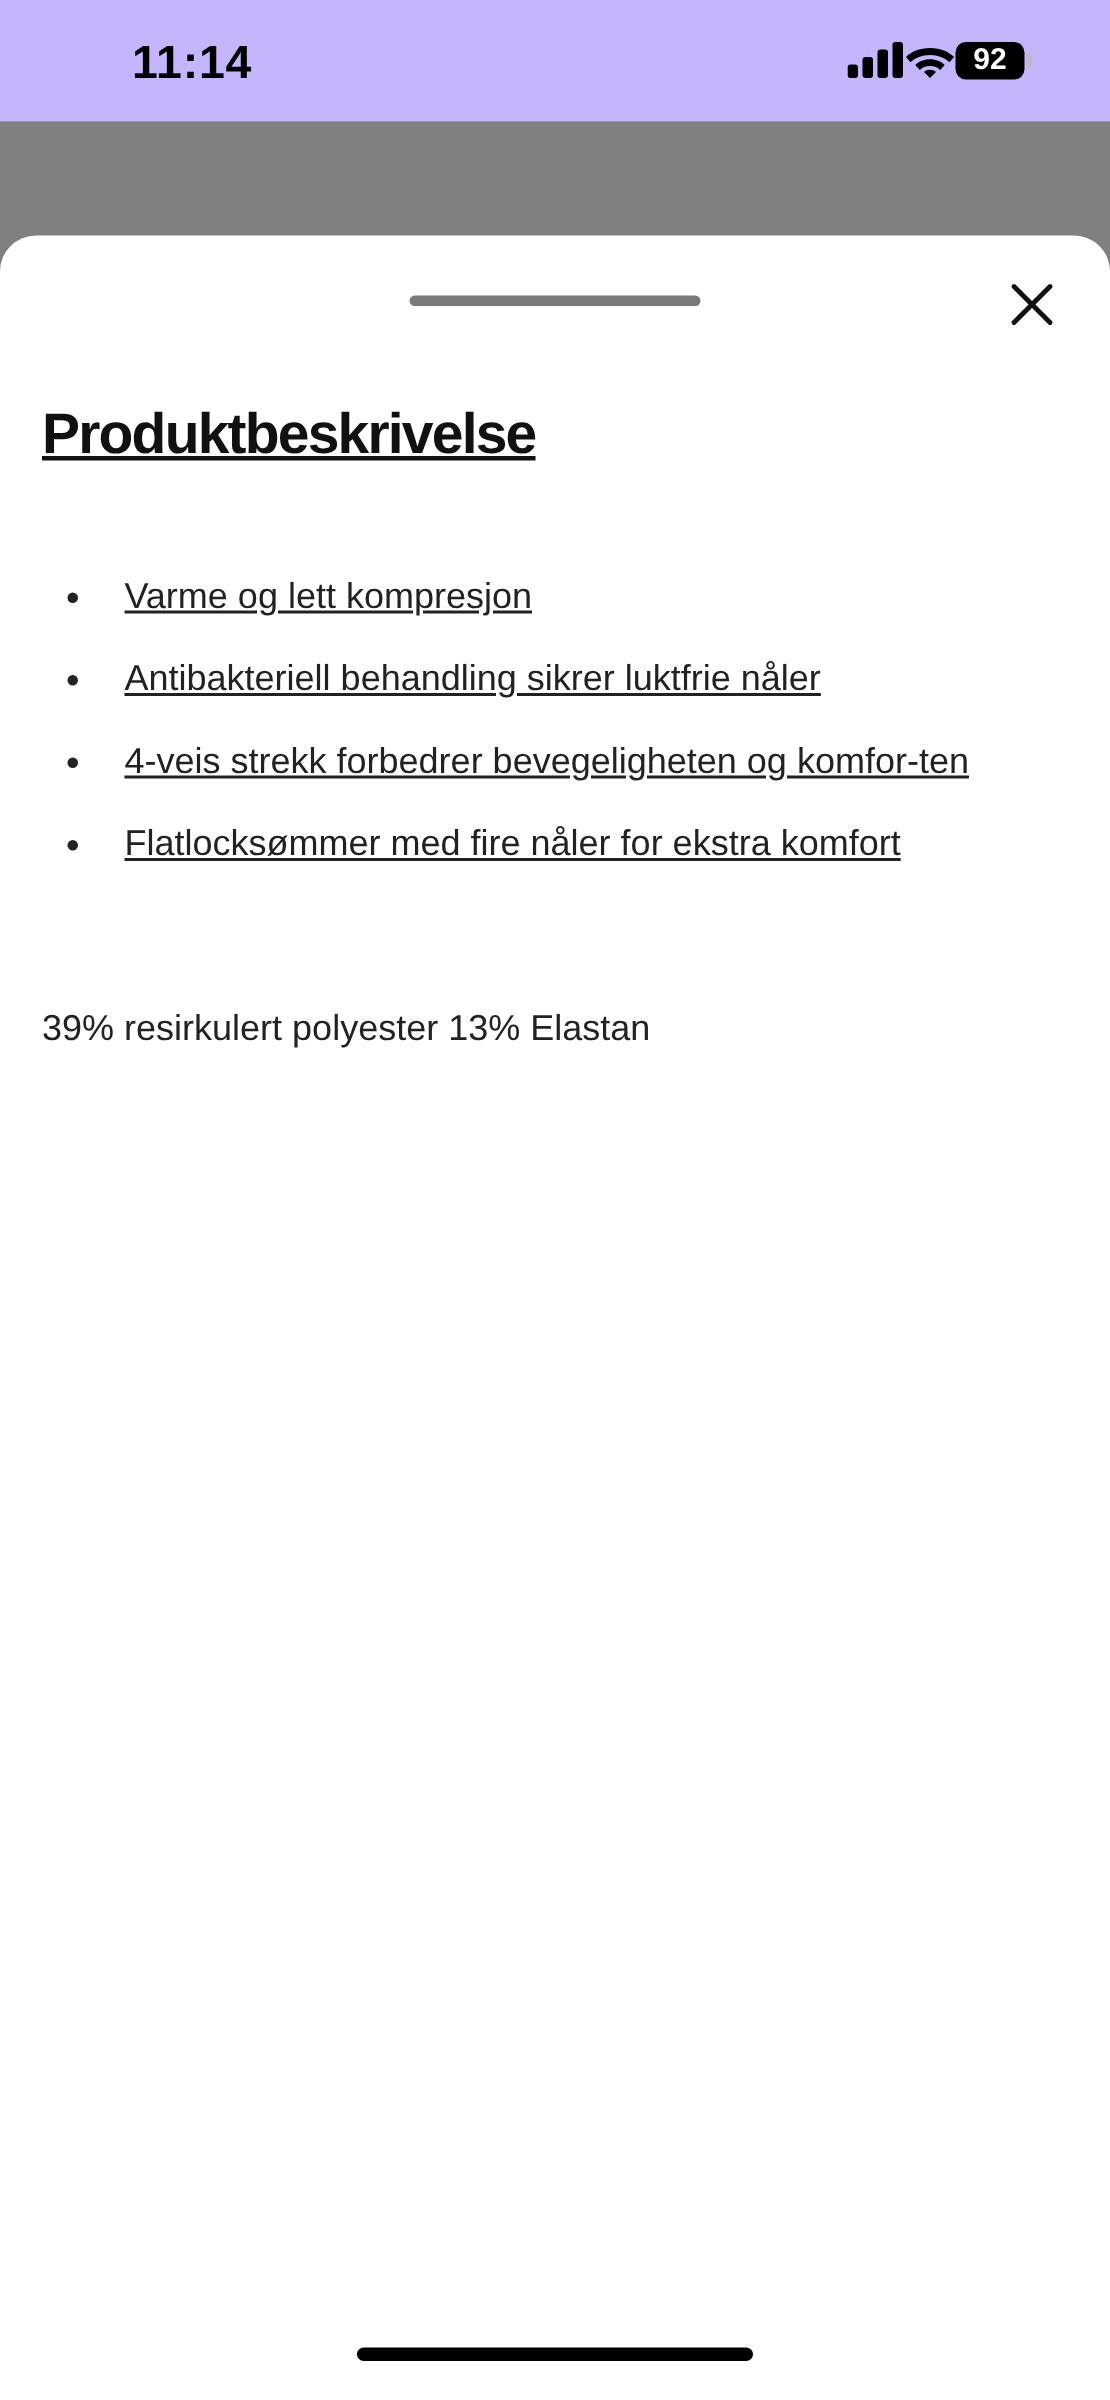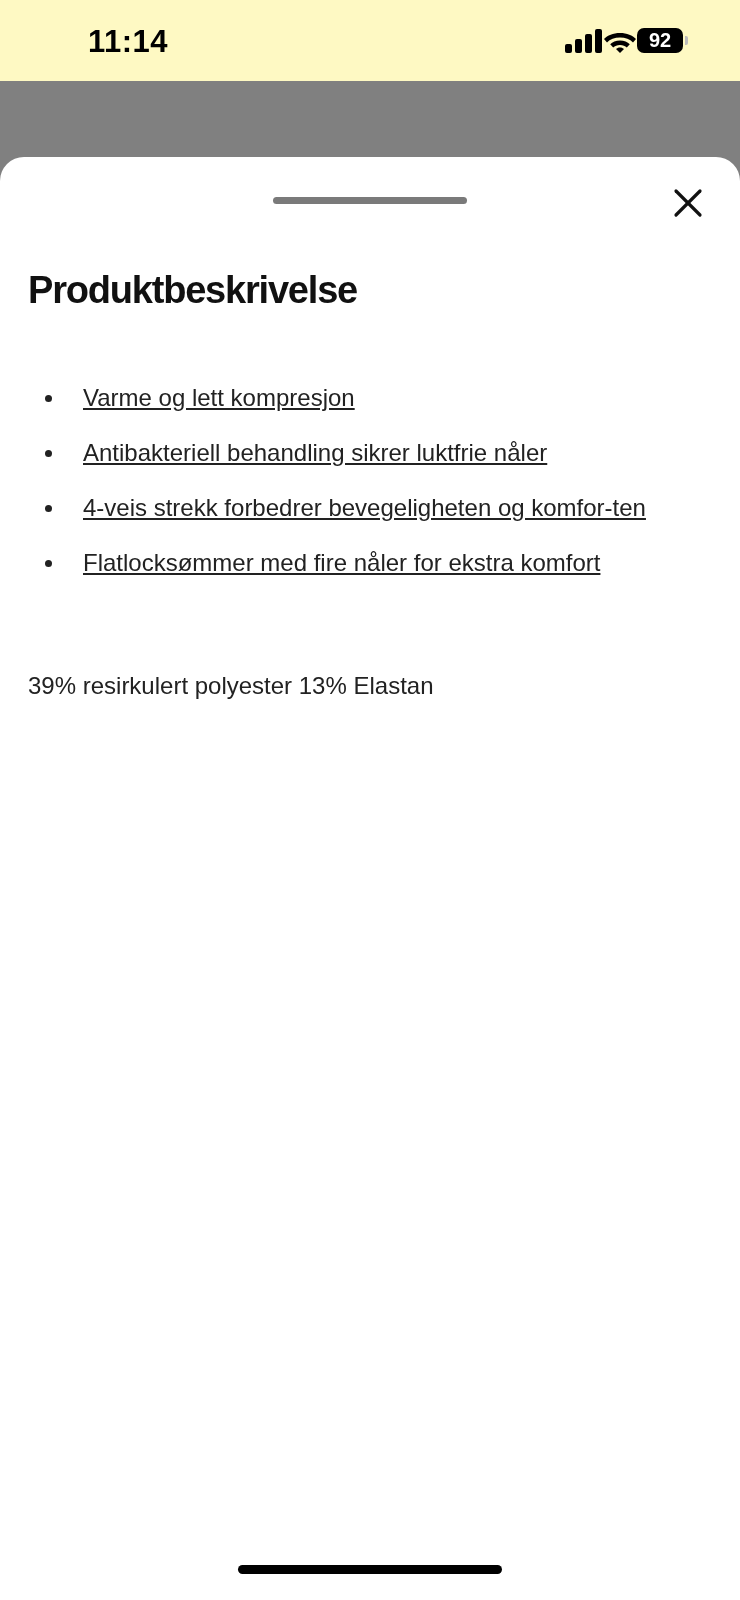--- a/index.html
+++ b/index.html
@@ -1,27 +1,27 @@
 <!DOCTYPE html>
 <html><head>
 <meta charset="utf-8">
 <style>
   html, body { margin:0; padding:0; }
   body { width:740px; height:1600px; position:relative; overflow:hidden; background:#ffffff; font-family:"Liberation Sans", sans-serif; color:#1a1a1a; }
-  .statusbar { position:absolute; top:0; left:0; width:740px; height:104px; background:#fef9c3; }
+  .statusbar { position:absolute; top:0; left:0; width:740px; height:104px; background:#c4b5fd; }
   .time { position:absolute; left:88px; top:24px; font-size:31px; font-weight:bold; letter-spacing:0.5px; color:#000; }
-  .sb-icons { position:absolute; right:52px; top:28px; display:flex; align-items:center; gap:0; }
+  .sb-icons { position:absolute; right:52px; top:28px; display:flex; align-items:flex-start; gap:0; }
   .battery { display:flex; align-items:center; }
   .battery-body { width:46px; height:25px; background:#000; border-radius:7px; color:#fff; font-weight:bold; font-size:20px; display:flex; align-items:center; justify-content:center; }
   .battery-nub { width:3px; height:9px; background:#bbb; border-radius:0 2px 2px 0; margin-left:2px; }
   .backdrop { position:absolute; top:81px; left:0; width:740px; height:100px; background:#808080; }
   .sheet { position:absolute; top:157px; left:0; width:740px; height:1443px; background:#ffffff; border-radius:24px 24px 0 0; }
   .grabber { position:absolute; top:40px; left:273px; width:194px; height:7px; border-radius:4px; background:#7a7a7a; }
   .close { position:absolute; top:28px; right:34px; width:36px; height:36px; cursor:pointer; }
-  .title { position:absolute; top:112px; left:28px; font-size:38px; font-weight:bold; letter-spacing:-1.2px; color:#111; margin:0; }
+  .title { position:absolute; top:112px; left:28px; font-size:38px; font-weight:bold; letter-spacing:-1.2px; color:#111; margin:0;text-decoration:underline; }
   .list { position:absolute; top:220px; left:28px; width:680px; margin:0; padding:0; list-style:none; }
   .list li { position:relative; padding-left:55px; font-size:24px; line-height:41px; margin-bottom:14px; color:#222;text-decoration:underline; }
   .list li::before { content:""; position:absolute; left:17px; top:18px; width:7px; height:7px; border-radius:50%; background:#222; }
   .material { position:absolute; top:514px; left:28px; font-size:24px; line-height:30px; color:#222; }
   .home-indicator { position:absolute; bottom:26px; left:238px; width:264px; height:9px; border-radius:5px; background:#000; }
 </style>
 </head>
 <body>
 
 <div class="statusbar">

